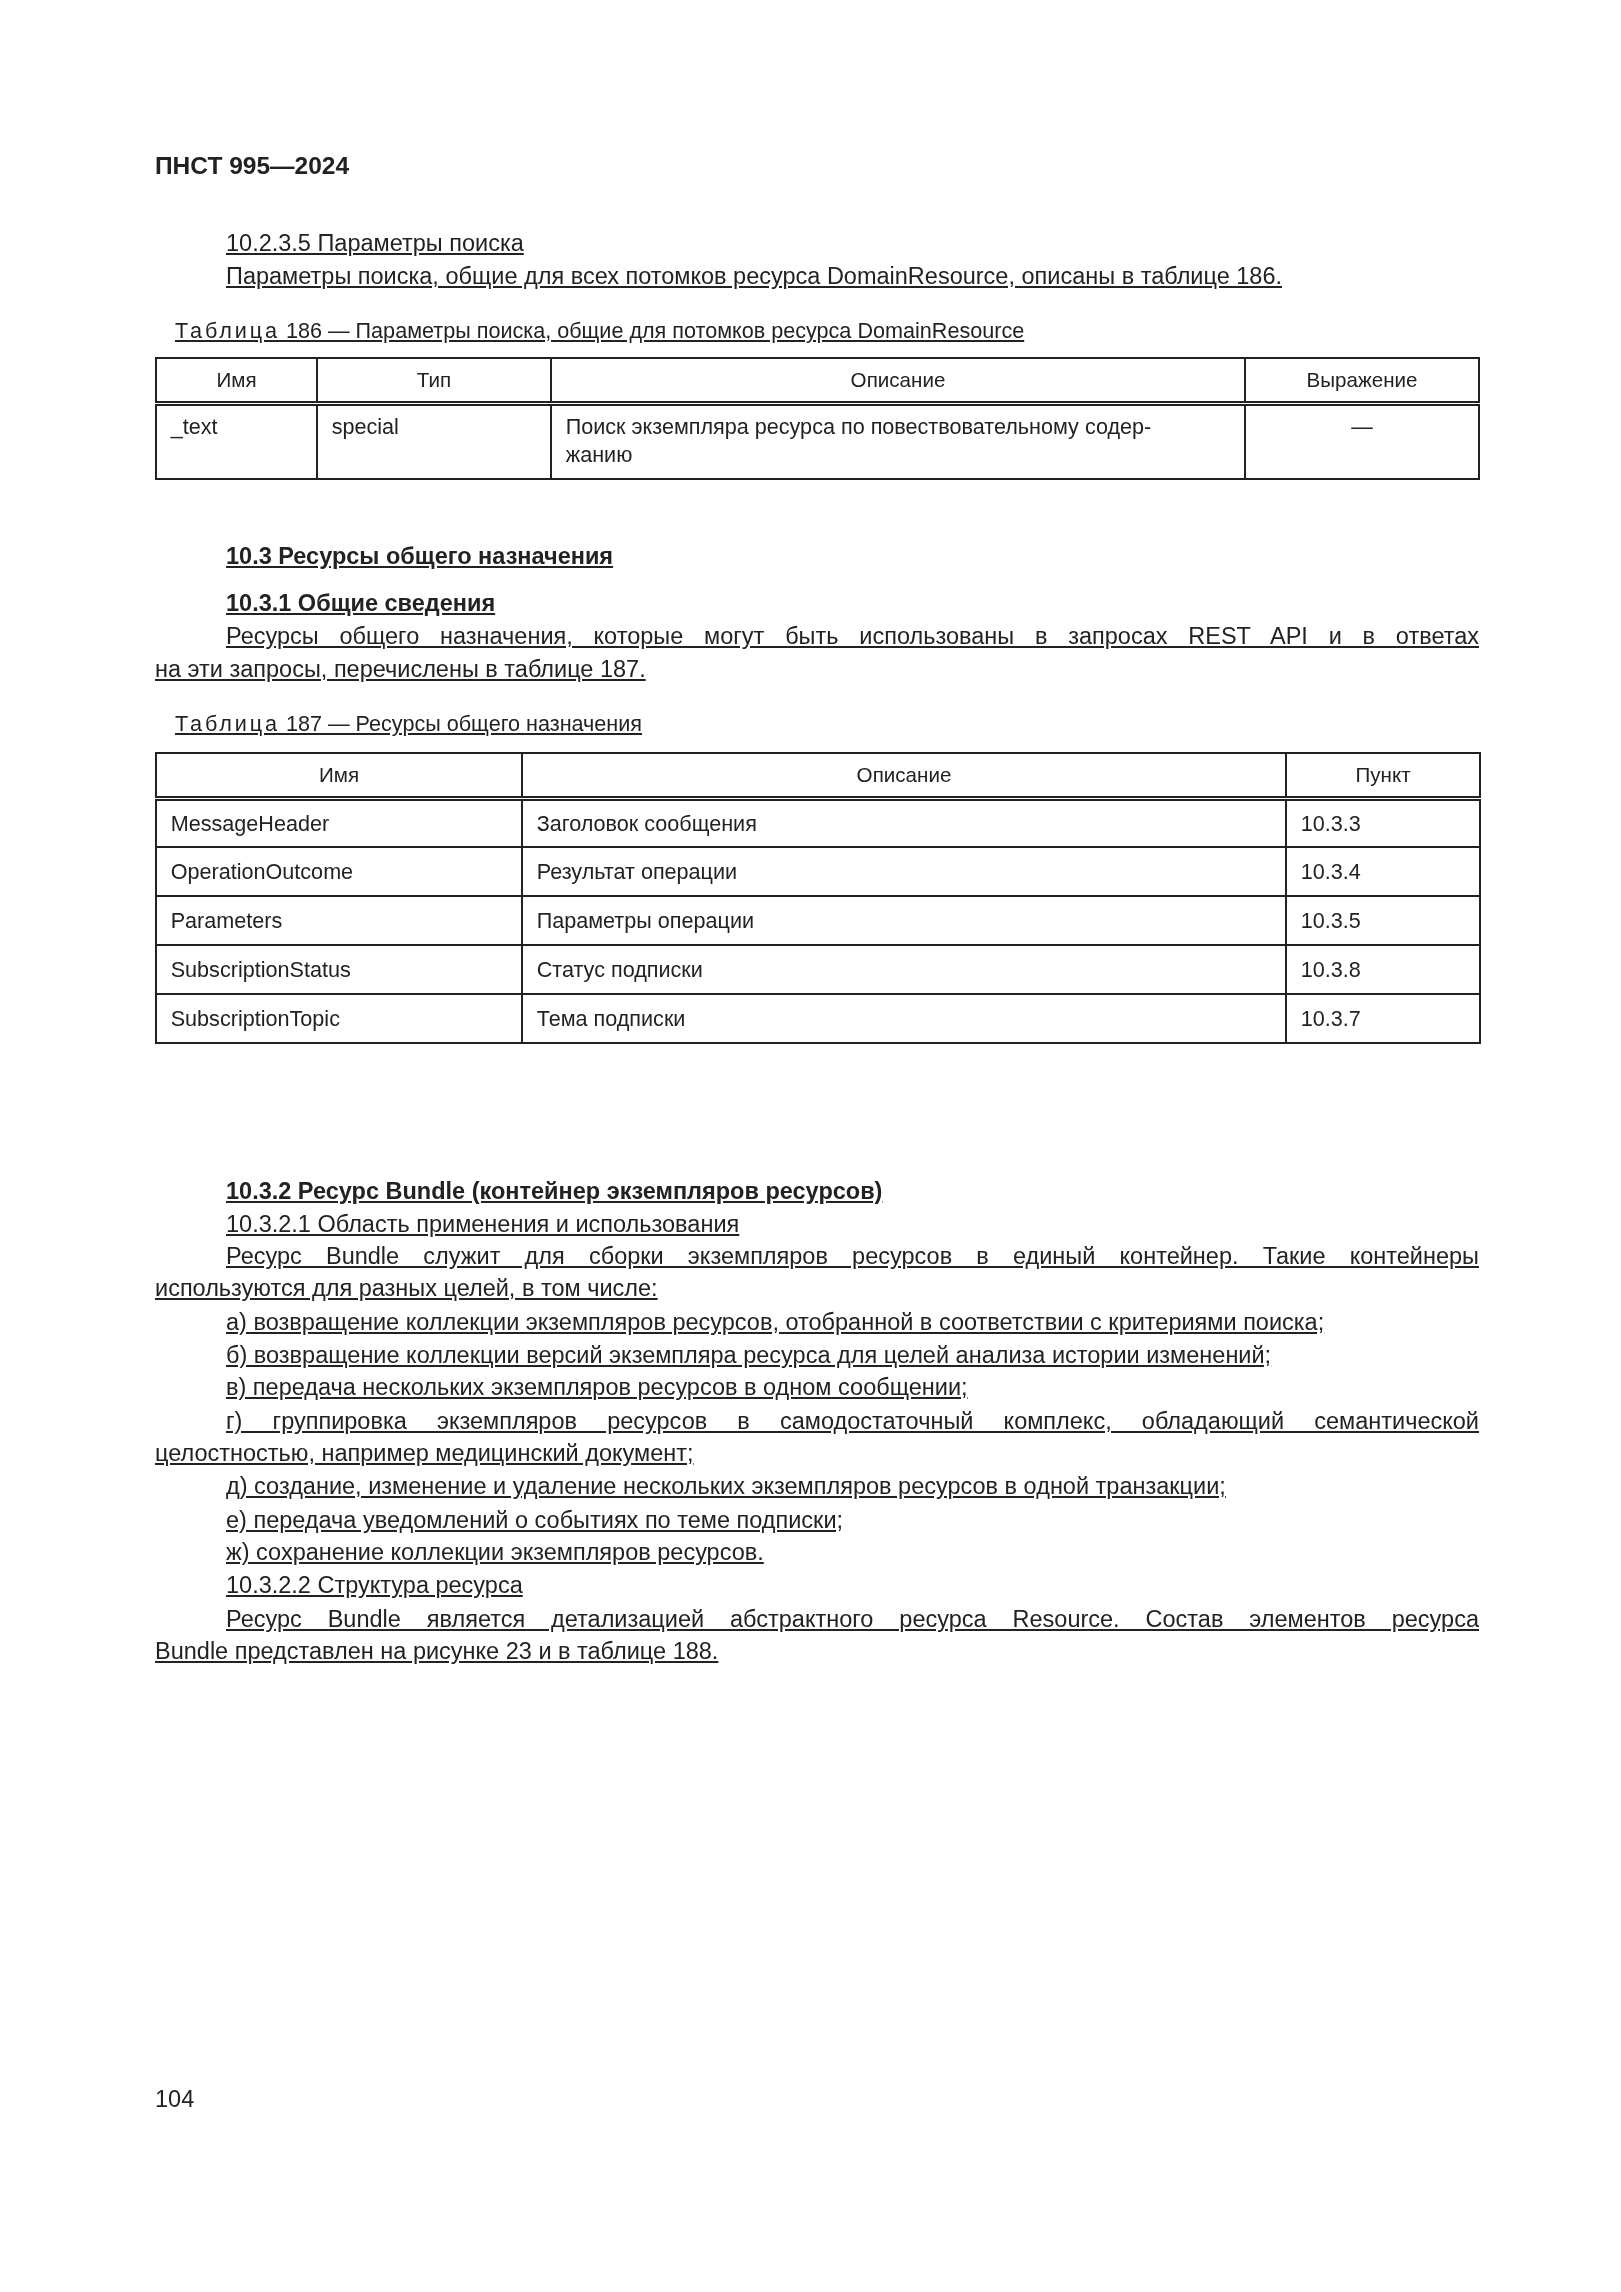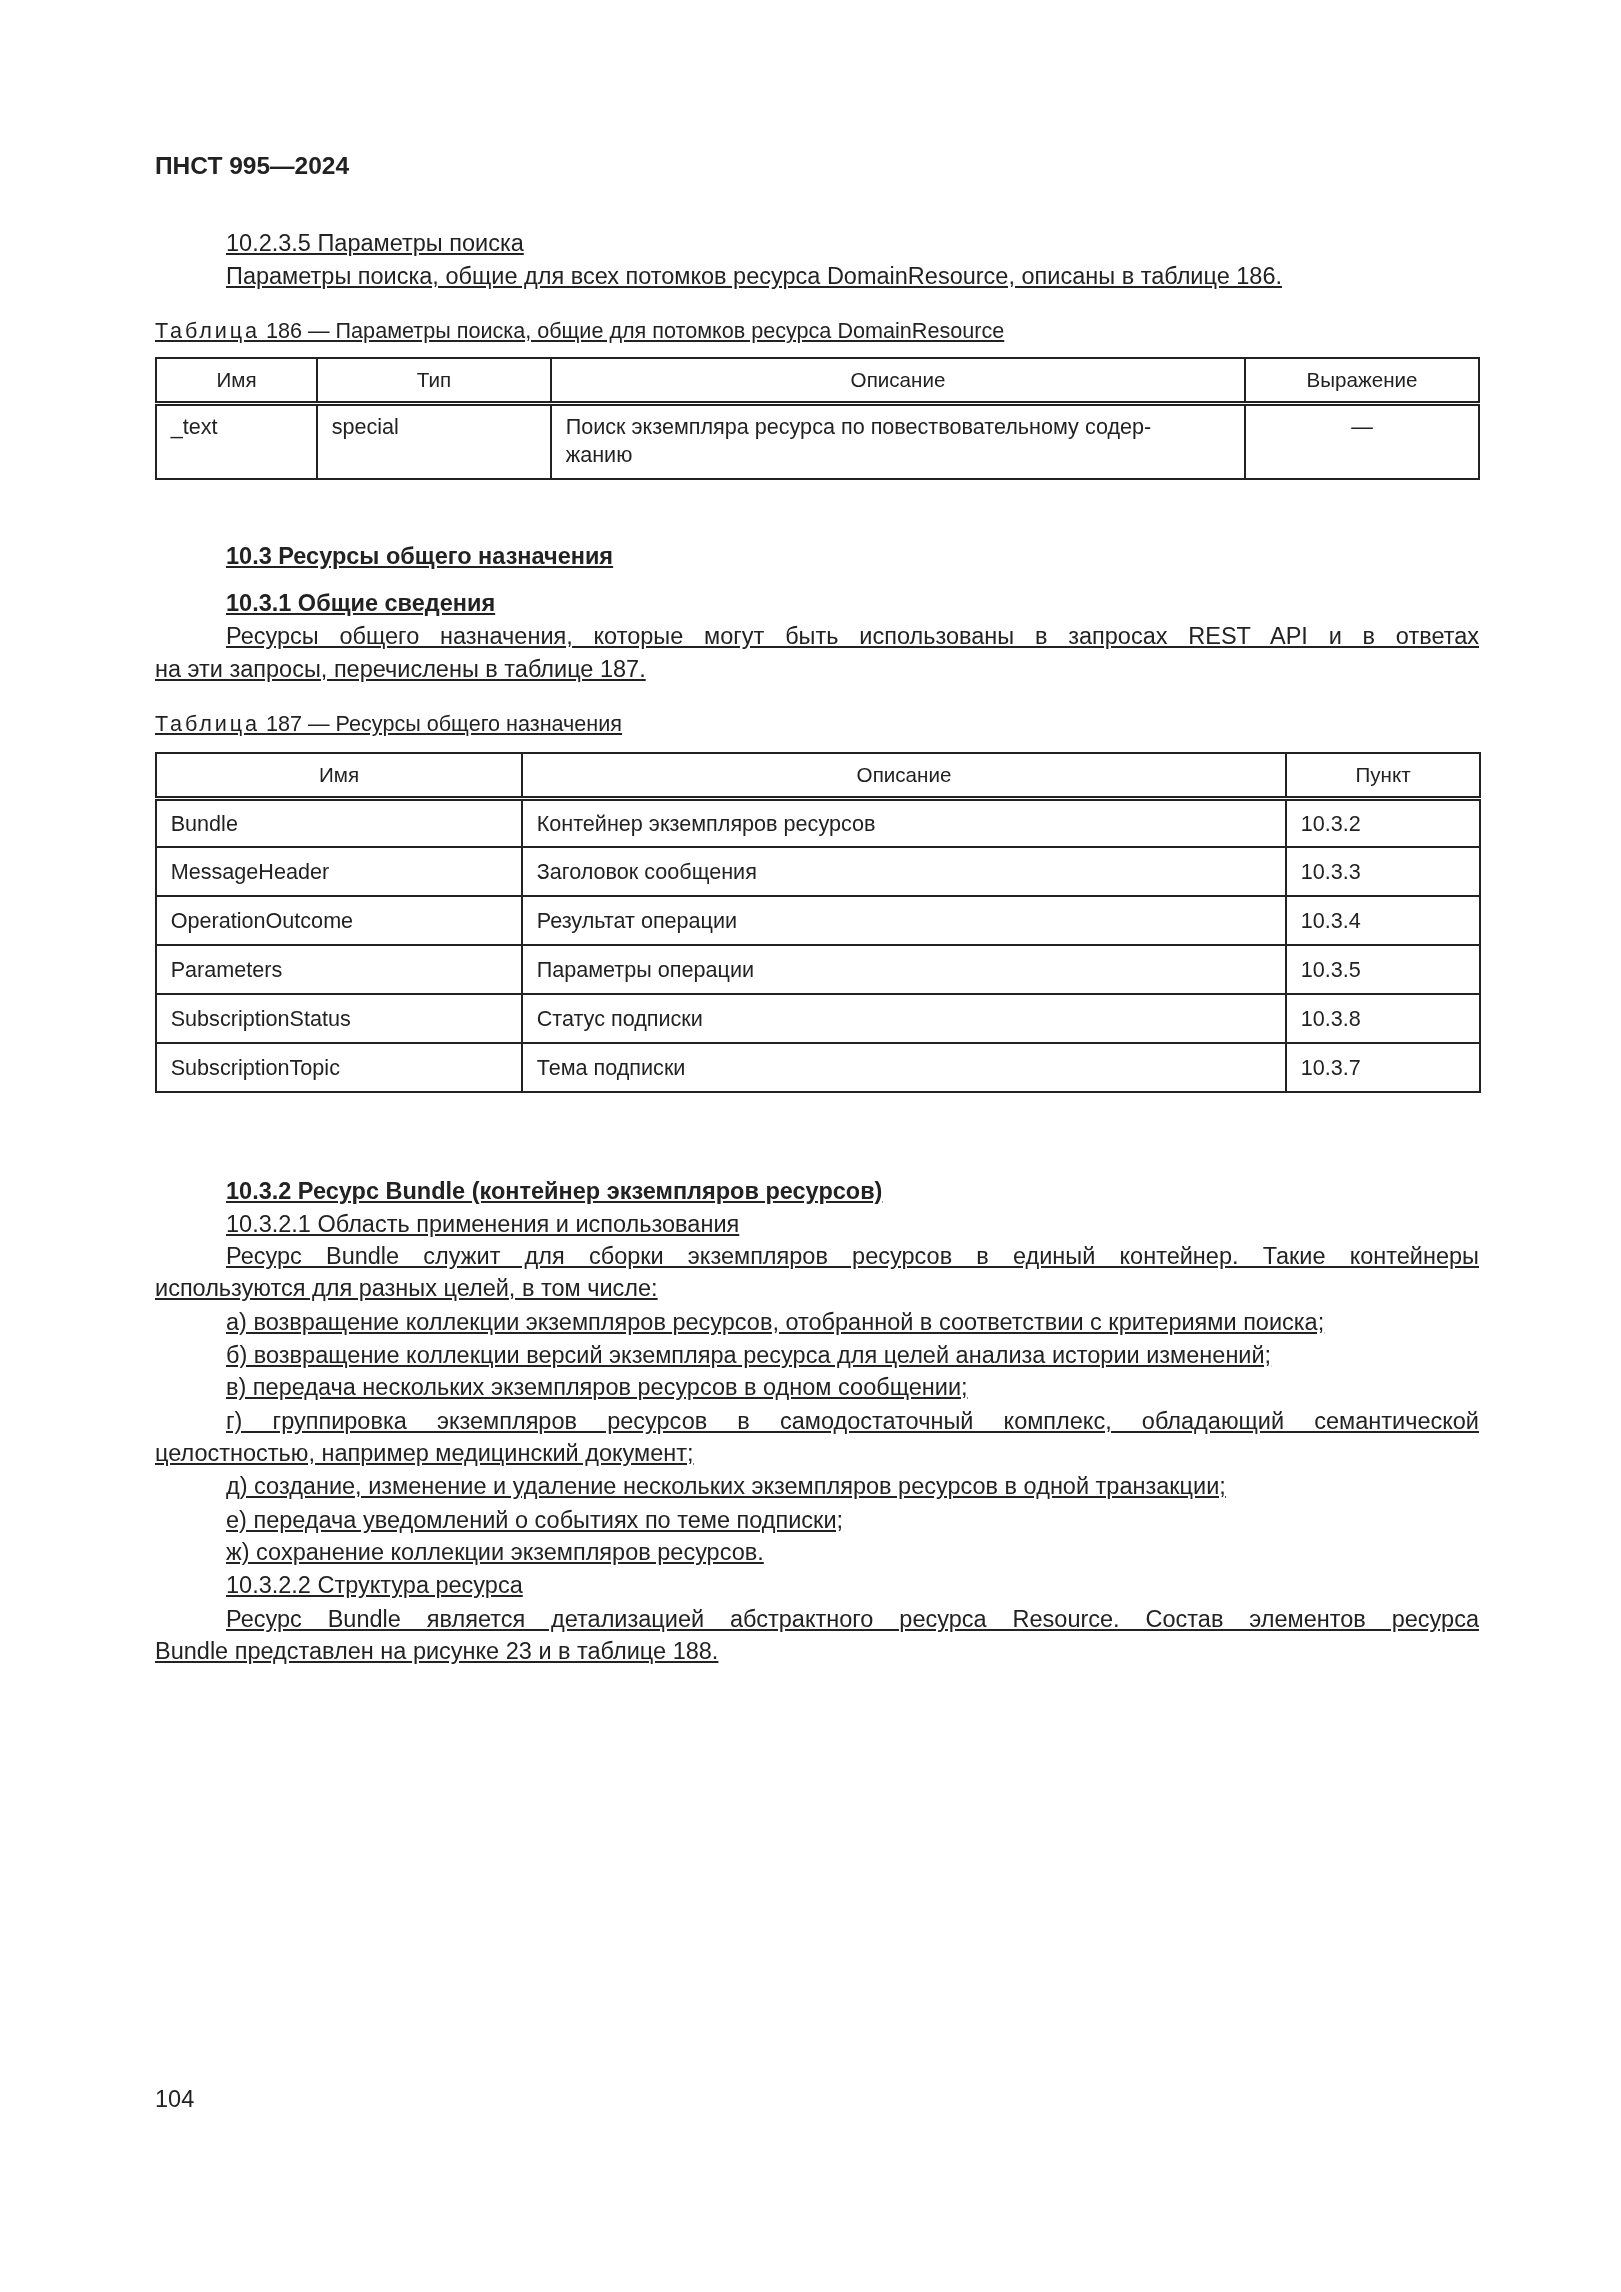--- a/index.html
+++ b/index.html
@@ -6,21 +6,21 @@
   body {
     width: 1621px; height: 2293px; background: #ffffff; position: relative;
     font-family: "Liberation Sans", sans-serif; color: #222222; overflow: hidden;
   }
   .abs { position: absolute; }
   .doc-code { left: 155px; top: 152px; font-size: 24.5px; font-weight: bold; }
   .line { position: absolute; left: 155px; width: 1323px; font-size: 23.5px; line-height: 32px; white-space: nowrap; text-decoration: underline; }
   .ind { padding-left: 71px; width: 1253px; }
   .just { text-align: justify; text-align-last: justify; white-space: normal; }
   .bold { font-weight: bold; }
-  .caption { font-size: 21.6px; }
+  .caption { font-size: 21.6px; margin-left: 20px; }
   .caption .spaced { letter-spacing: 2.9px; }
   table { position: absolute; border-collapse: collapse; table-layout: fixed; border-radius: 20px; }
   td, th { border: 2.5px solid #222; font-weight: normal; vertical-align: top; }
   th { font-size: 20.6px; text-align: center; vertical-align: middle; padding: 0; }
   tr.head th { border-bottom: 5.9px double #222; }
   td { font-size: 21.6px; line-height: 27.4px; padding: 7.8px 13.7px; }
   td.center { text-align: center; }
   #t186 { left: 155px; top: 357px; width: 1323px; }
   #t186 tr.head { height: 45px; }
   #t186 tr.body { height: 76px; margin-top: 46px; }
@@ -84,25 +84,20 @@
       <col style="width:764px">
       <col style="width:194px">
     </colgroup>
   <tbody>
       <tr class="head">
     <th>Имя</th>
     <th>Описание</th>
     <th>Пункт</th>
   </tr>
   <tr class="body">
-    <td>Bundle</td>
-    <td>Контейнер экземпляров ресурсов</td>
-    <td>10.3.2</td>
-  </tr>
-  <tr class="body">
     <td>MessageHeader</td>
     <td>Заголовок сообщения</td>
     <td>10.3.3</td>
   </tr>
   <tr class="body">
     <td>OperationOutcome</td>
     <td>Результат операции</td>
     <td>10.3.4</td>
   </tr>
   <tr class="body">

